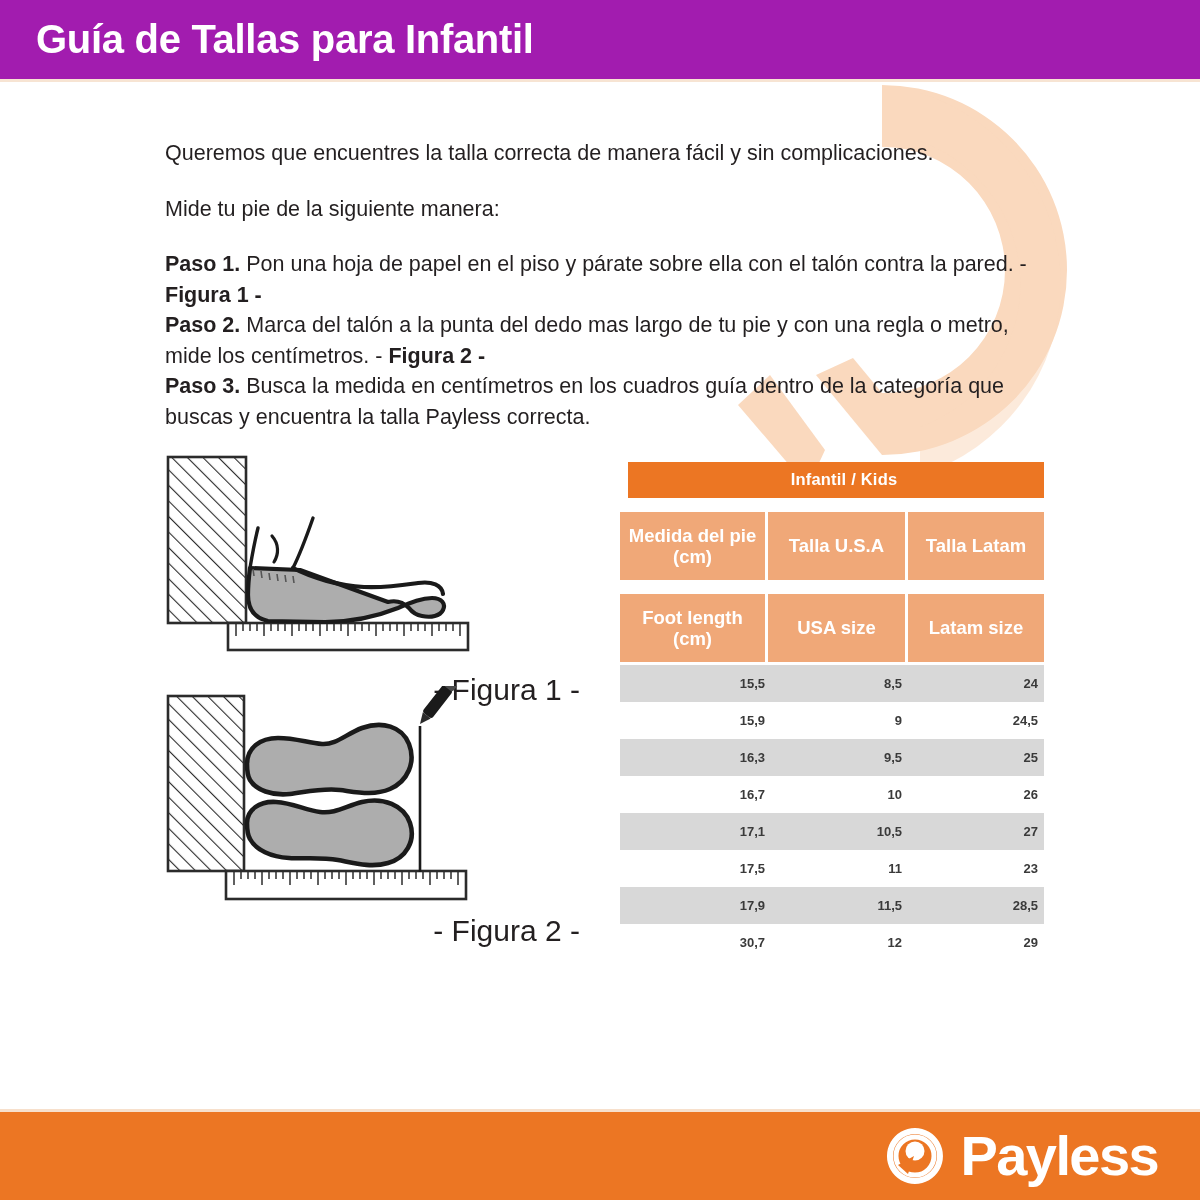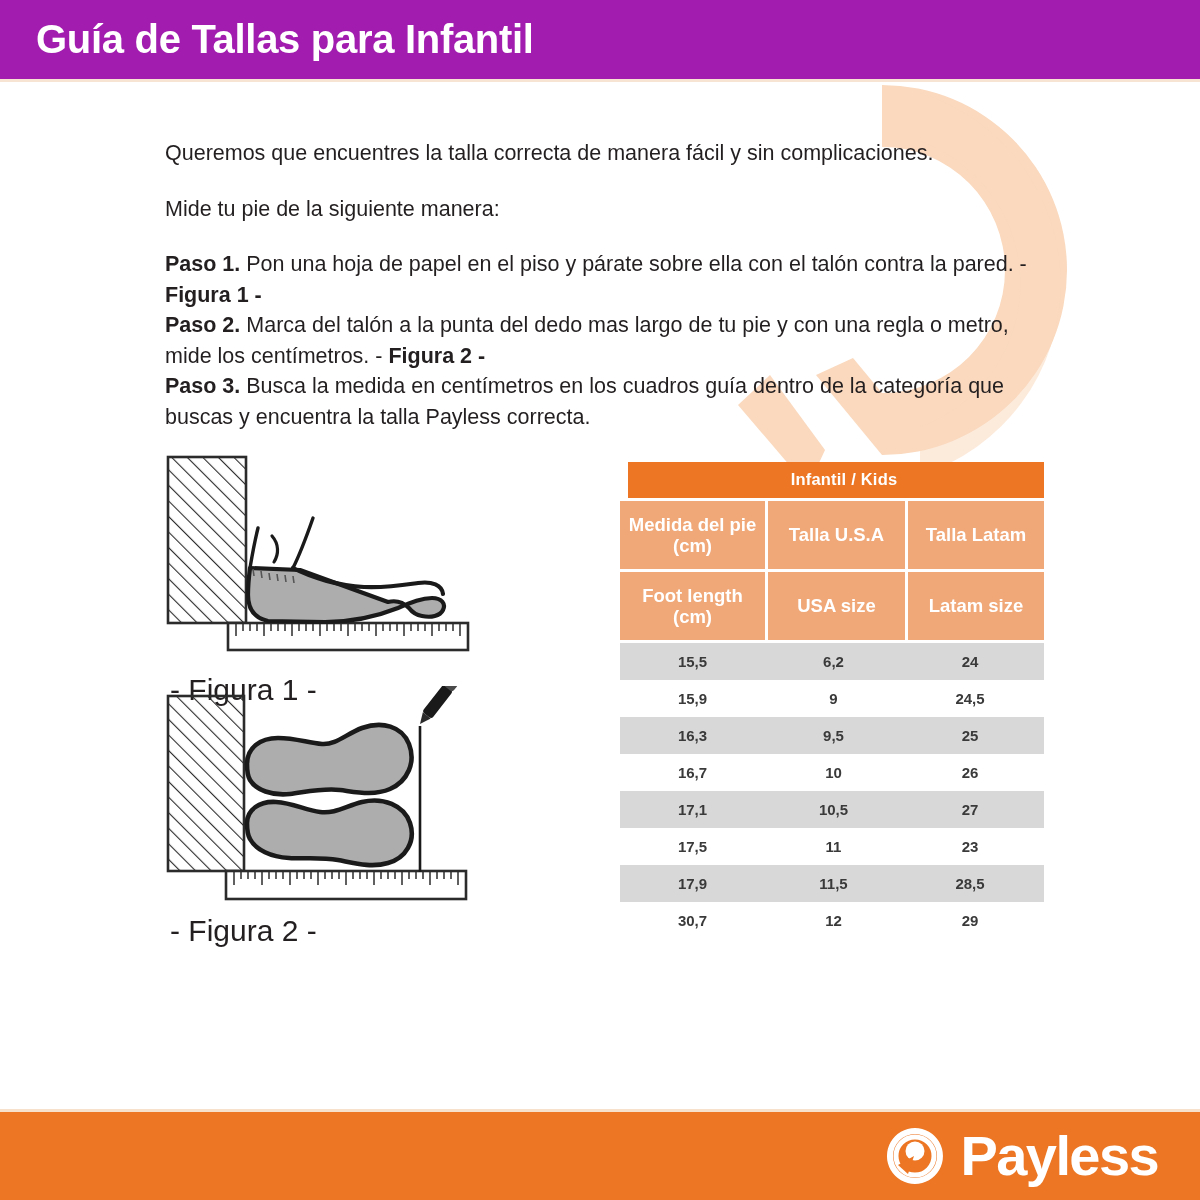--- a/index.html
+++ b/index.html
@@ -64,21 +64,21 @@
   }
   .copy b { font-weight: bold; }
 
   
   .figure-block {
     position: absolute;
   }
   #figure1-block { left: 150px; top: 452px; width: 430px; height: 255px; }
   #figure2-block { left: 150px; top: 686px; width: 430px; height: 265px; }
   .figure-caption {
-    text-align: left;
+    text-align: right;
     font-size: 30px;
     color: #231f20;
     margin-top: 2px;
   }
   #fig1-caption { margin-left: 20px; }
   #fig2-caption { margin-left: 20px; }
 
   
   .size-table {
     position: absolute;
@@ -91,21 +91,21 @@
     font-size: 16.5px;
     font-weight: bold;
     text-align: center;
     padding: 8px 0 9px 16px;
     letter-spacing: 0.2px;
     margin-left: 8px;
   }
   .tbl-head-row {
     display: flex;
     gap: 3px;
-    margin-top: 3px;
+    margin-top: 14px;
   }
   .tbl-head-cell {
     background: #F0A878;
     color: #ffffff;
     font-size: 18.5px;
     font-weight: bold;
     text-align: center;
     height: 68px;
     display: flex;
     align-items: center;
@@ -119,22 +119,22 @@
   .col-c { width: 136px; }
 
   .tbl-body { margin-top: 3px; }
   .tbl-row {
     display: flex;
     height: 37px;
     align-items: center;
   }
   .tbl-row.shaded { background: #D8D8D8; }
   .tbl-cell {
-    text-align: center;
-    font-size: 15px;
+    text-align: right;
+    font-size: 13px;
     font-weight: bold;
     color: #3a3a3a;
   }
 
   
   .footer-hairline {
     position: absolute;
     left: 0; top: 1109px;
     width: 1200px; height: 3px;
     background: #F7E0CC;
@@ -381,21 +381,21 @@
 
   <div class="tbl-head-row">
     <div class="tbl-head-cell col-a">Foot length (cm)</div>
     <div class="tbl-head-cell col-b">USA size</div>
     <div class="tbl-head-cell col-c">Latam size</div>
   </div>
 
   <div class="tbl-body" id="table-body">
       <div class="tbl-row shaded">
         <div class="tbl-cell col-a">15,5</div>
-        <div class="tbl-cell col-b">6,2</div>
+        <div class="tbl-cell col-b">8,5</div>
         <div class="tbl-cell col-c">24</div>
       </div>
       <div class="tbl-row">
         <div class="tbl-cell col-a">15,9</div>
         <div class="tbl-cell col-b">9</div>
         <div class="tbl-cell col-c">24,5</div>
       </div>
       <div class="tbl-row shaded">
         <div class="tbl-cell col-a">16,3</div>
         <div class="tbl-cell col-b">9,5</div>

